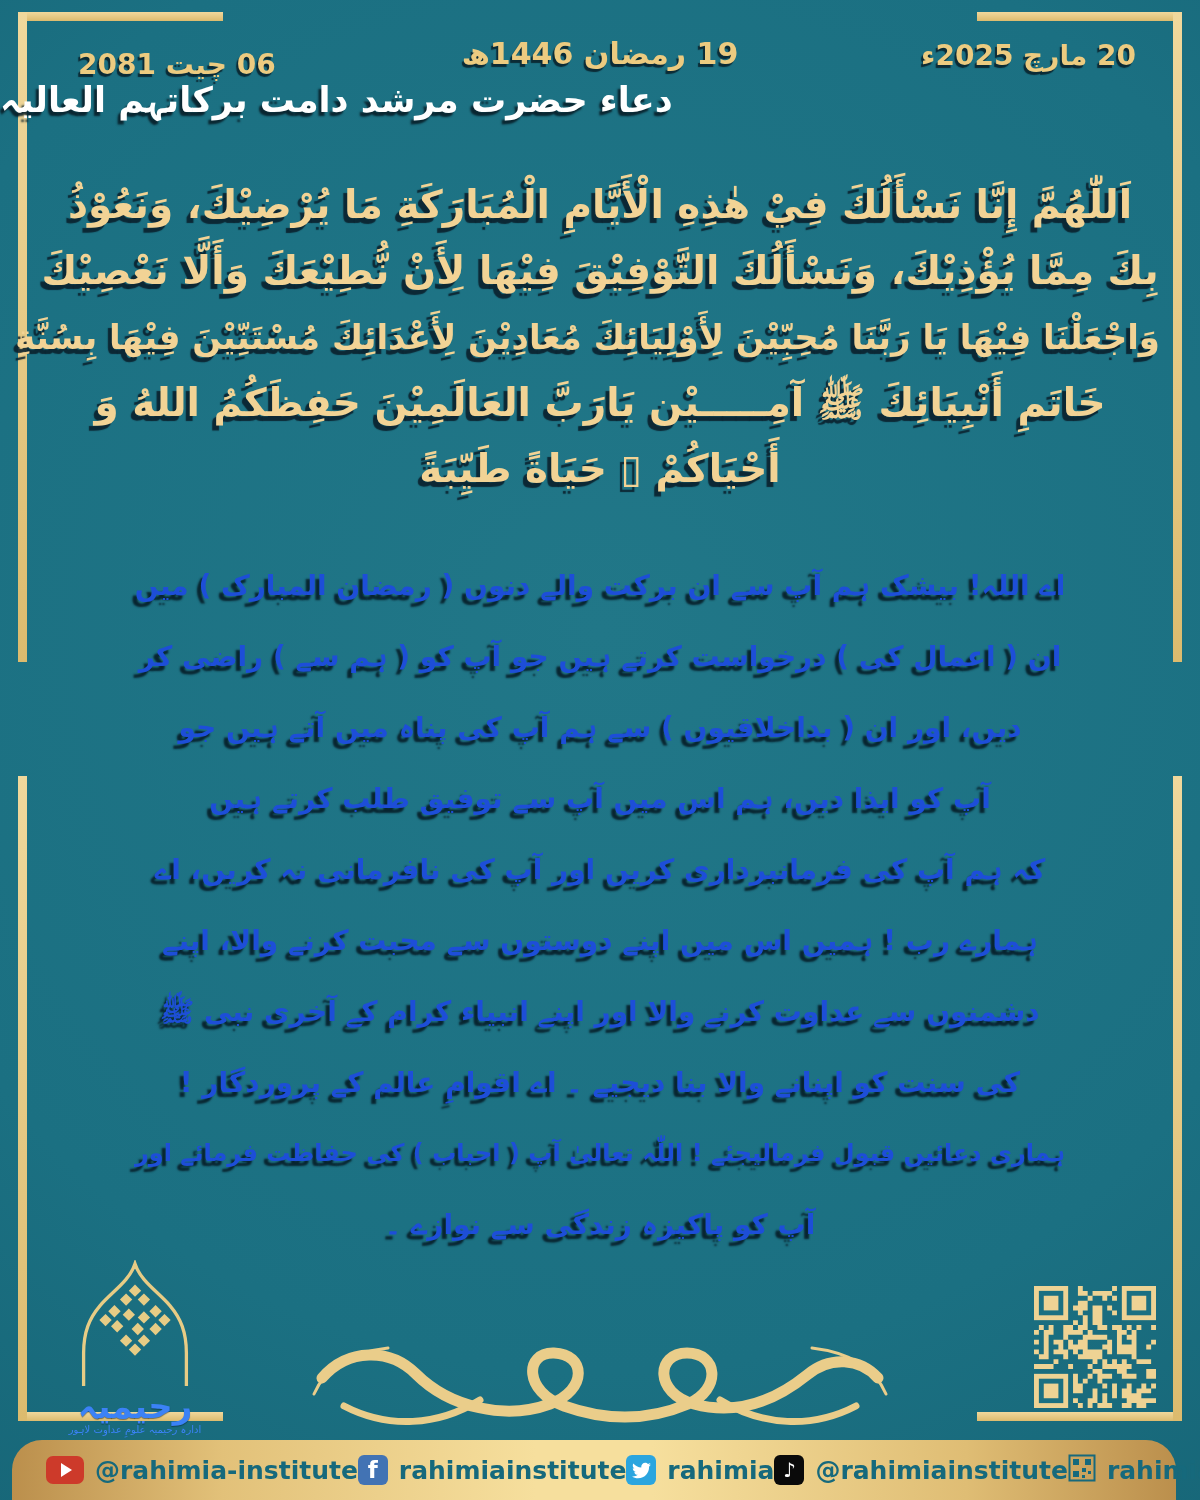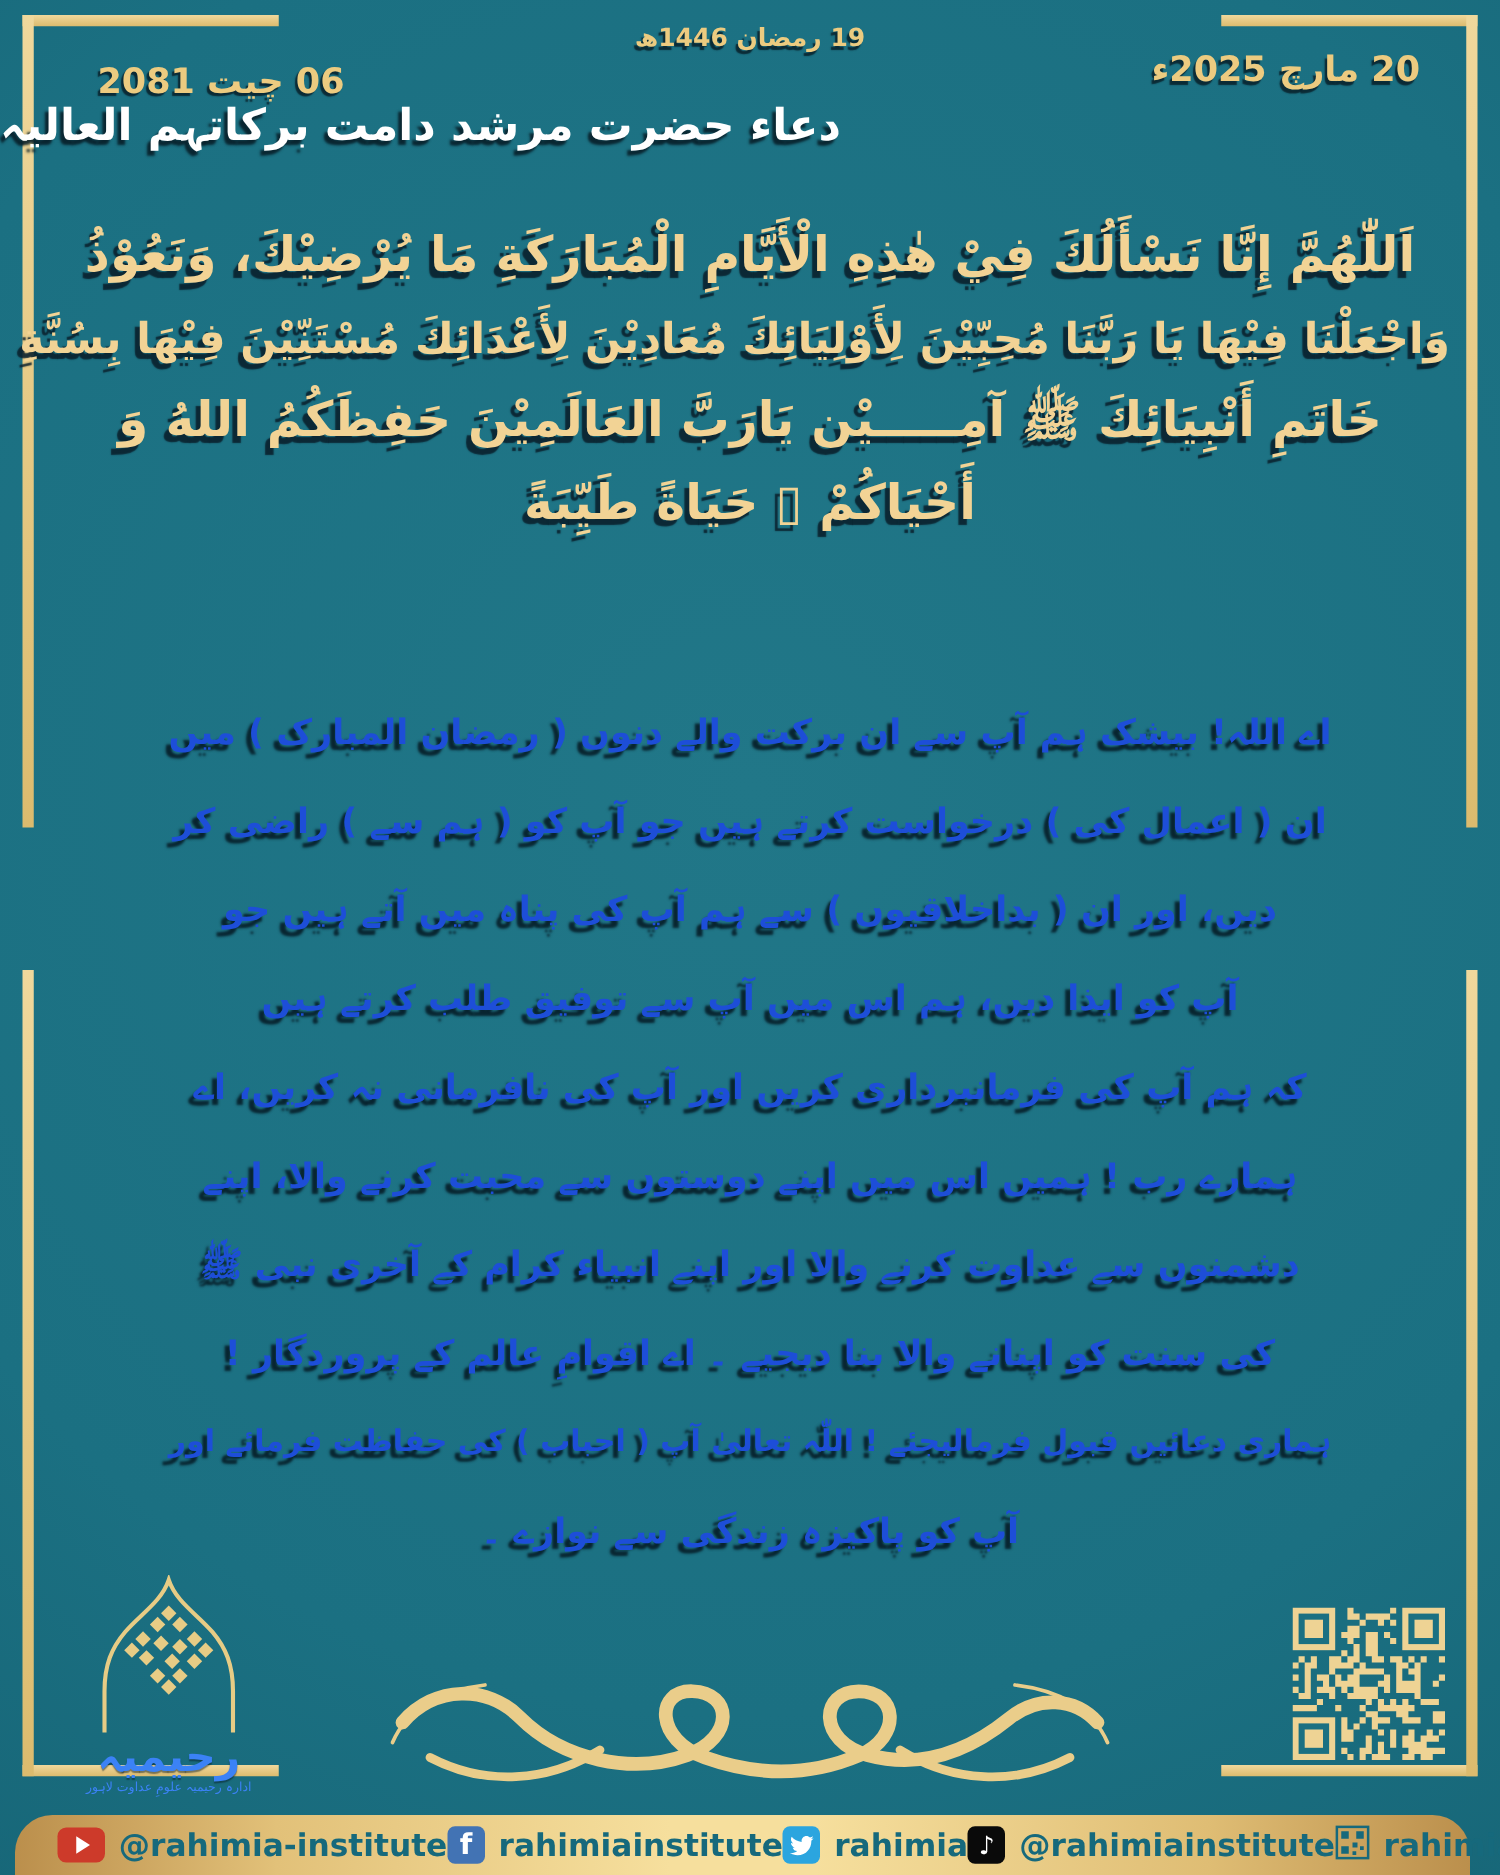--- a/index.html
+++ b/index.html
@@ -19,21 +19,21 @@
   #bar-left-upper{left:18px;top:12px;height:650px;}
   #bar-left-lower{left:18px;top:776px;height:645px;}
   #bar-right-upper{right:18px;top:12px;height:650px;}
   #bar-right-lower{right:18px;top:776px;height:645px;}
 
   
   .date{
     position:absolute;color:#eccb80;font-size:28px;font-weight:bold;direction:rtl;
     text-shadow:-2px 3px 1px rgba(8,30,40,.85);white-space:nowrap;
   }
-  #date-center{top:18px;left:0;right:0;text-align:center;font-size:20px;}
+  #date-center{top:36px;left:0;right:0;text-align:center;font-size:30px;}
   #date-right{top:39px;right:64px;}
   #date-left{top:48px;left:78px;}
   #page-title{
     position:absolute;top:80px;left:0;right:0;text-align:left;direction:rtl;
     color:#ffffff;font-size:35px;font-weight:bold;white-space:nowrap;
     text-shadow:-3px 4px 2px rgba(8,30,40,.9);
   }
 
   
   #arabic-prayer{
@@ -60,21 +60,21 @@
   #logo .logo-sub{font-size:10px;letter-spacing:.5px;direction:rtl;}
 
   
   #qr-code{position:absolute;right:44px;top:1286px;width:122px;height:122px;}
 
   
   #flourish{position:absolute;left:0;right:0;top:1336px;text-align:center;}
 
   
   #footer-bar{
-    position:absolute;left:12px;right:24px;bottom:0;height:48px;
+    position:absolute;left:12px;right:24px;bottom:0;height:60px;
     border-radius:30px 30px 0 0;
     background:linear-gradient(90deg,#bb8f4c 0%,#e2c179 18%,#f6df9d 45%,#f6df9d 55%,#dfbd74 82%,#bb8f4c 100%);
     display:flex;align-items:center;justify-content:space-between;
     padding:0 34px;box-sizing:border-box;
   }
   .social{display:flex;align-items:center;gap:11px;}
   .social .handle{color:#16697c;font-size:25px;font-weight:bold;white-space:nowrap;}
   .icon-yt{width:38px;height:28px;background:#cd3a2a;border-radius:7px;
     display:flex;align-items:center;justify-content:center;}
   .icon-yt .tri{width:0;height:0;border-left:11px solid #fff;
@@ -96,20 +96,21 @@
 <div class="gold-bar bar-v" id="bar-right-upper"></div>
 <div class="gold-bar bar-v" id="bar-right-lower"></div>
 
 <div class="date" id="date-center">19 رمضان 1446ھ</div>
 <div class="date" id="date-right">20 مارچ 2025ء</div>
 <div class="date" id="date-left">06 چیت 2081</div>
 <div id="page-title">دعاء حضرت مرشد دامت برکاتہم العالیہ</div>
 
 <div id="arabic-prayer">
   <div class="ar-line">اَللّٰهُمَّ إِنَّا نَسْأَلُكَ فِيْ هٰذِهِ الْأَيَّامِ الْمُبَارَكَةِ مَا يُرْضِيْكَ، وَنَعُوْذُ</div>
+  <div class="ar-line">بِكَ مِمَّا يُؤْذِيْكَ، وَنَسْأَلُكَ التَّوْفِيْقَ فِيْهَا لِأَنْ نُّطِيْعَكَ وَأَلَّا نَعْصِيْكَ</div>
   <div class="ar-line long">وَاجْعَلْنَا فِيْهَا يَا رَبَّنَا مُحِبِّيْنَ لِأَوْلِيَائِكَ مُعَادِيْنَ لِأَعْدَائِكَ مُسْتَنِّيْنَ فِيْهَا بِسُنَّةِ</div>
   <div class="ar-line">خَاتَمِ أَنْبِيَائِكَ ﷺ آمِـــــيْن يَارَبَّ العَالَمِيْنَ حَفِظَكُمُ اللهُ وَ</div>
   <div class="ar-line">أَحْيَاكُمْ ▯ حَيَاةً طَيِّبَةً</div>
 </div>
 
 <div id="urdu-translation">
   <div class="ur-line">اے اللہ! بیشک ہم آپ سے ان برکت والے دنوں ( رمضان المبارک ) میں</div>
   <div class="ur-line">ان ( اعمال کی ) درخواست کرتے ہیں جو آپ کو ( ہم سے ) راضی کر</div>
   <div class="ur-line">دیں، اور ان ( بداخلاقیوں ) سے ہم آپ کی پناہ میں آتے ہیں جو</div>
   <div class="ur-line">آپ کو ایذا دیں، ہم اس میں آپ سے توفیق طلب کرتے ہیں</div>

